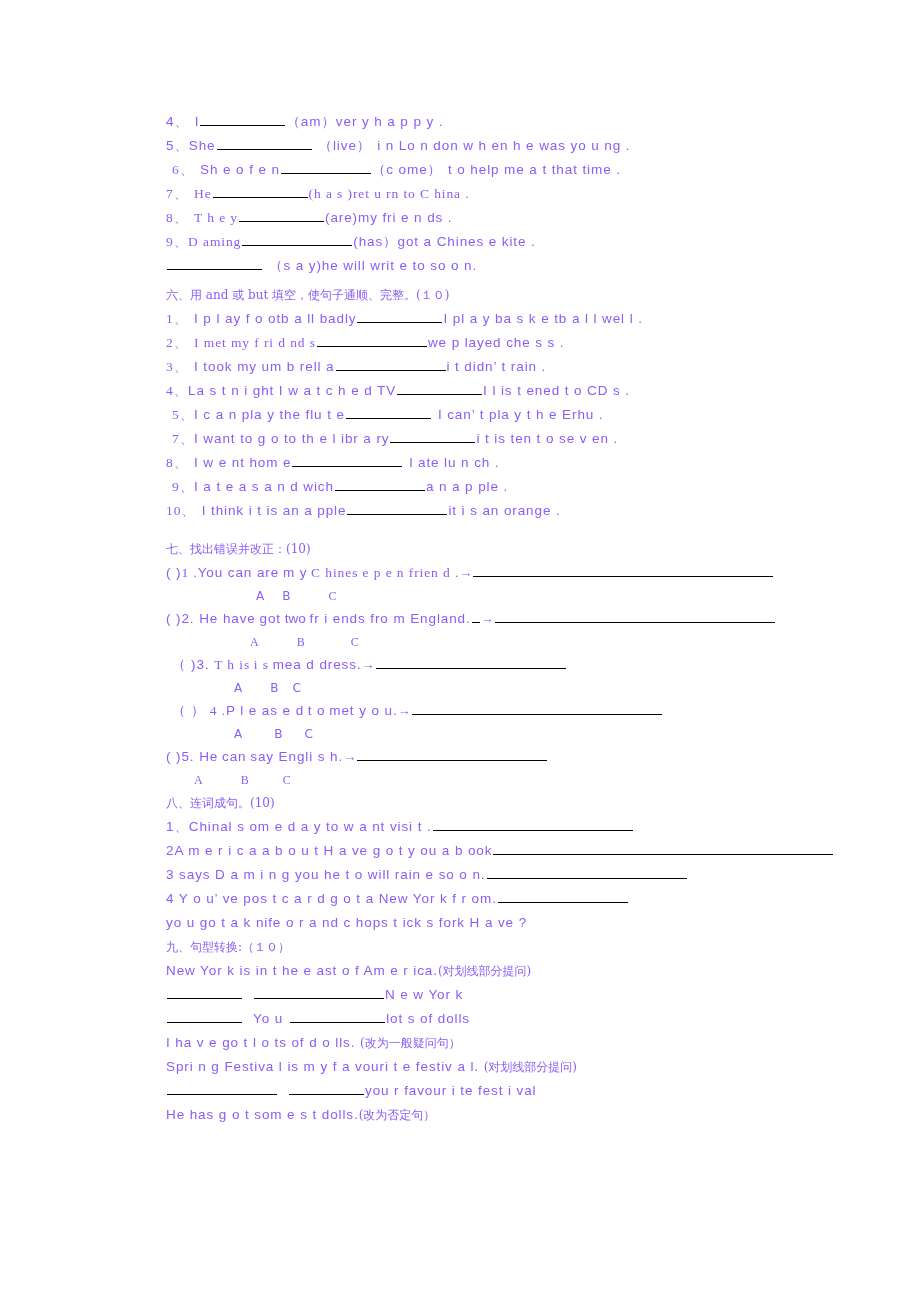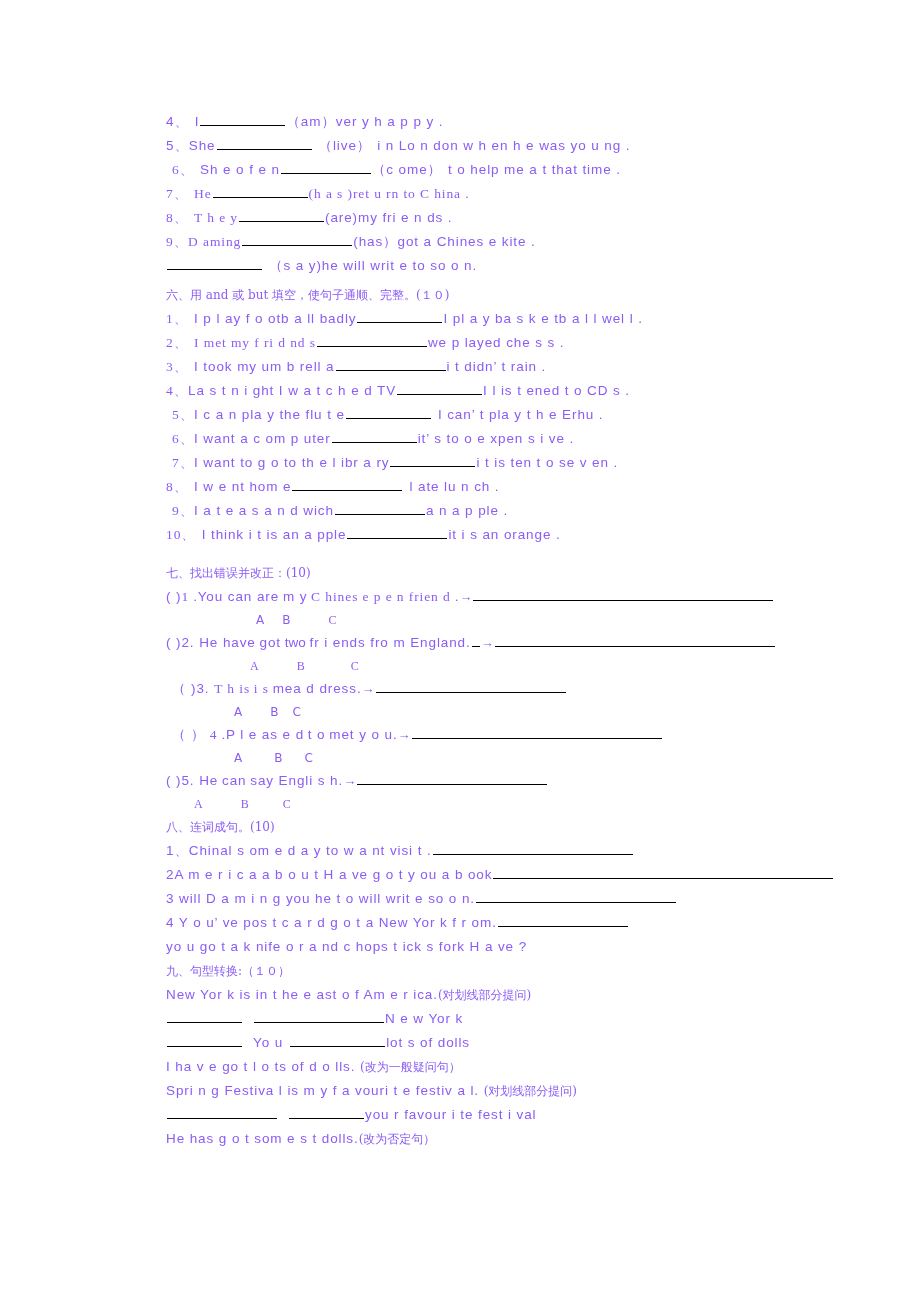--- a/index.html
+++ b/index.html
@@ -123,23 +123,20 @@
     <div class="ln">
       <span class="sp serif">3、</span><span class="gap-s"></span><span class="sp">I   took my um b rell a</span><span class="blank b110"></span><span class="sp">i t   didn’ t  rain .</span>
     </div>
     <div class="ln">
       <span class="sp serif">4、</span><span class="sp">La s t n i  ght   I   w a t c h e d   TV</span><span class="blank b85"></span><span class="sp">I  l is t ened t o  CD s   .</span>
     </div>
     <div class="ln">
       <span class="gap-s"></span><span class="sp serif">5、</span><span class="sp">I  c a n pla y   the flu t e</span><span class="blank b85"></span><span class="gap-s"></span><span class="sp">I can’ t pla y   t h e Erhu .</span>
     </div>
     <div class="ln">
-      <span class="gap-s"></span><span class="sp serif">6、</span><span class="sp">I want a  c om p uter</span><span class="blank b85"></span><span class="sp">it’ s   to o   e xpen s  i ve .</span>
-    </div>
-    <div class="ln">
       <span class="gap-s"></span><span class="sp serif">7、</span><span class="sp">I want  to  g o   to th e    l ibr a ry</span><span class="blank b85"></span><span class="sp">i t is ten t o   se v en .</span>
     </div>
     <div class="ln">
       <span class="sp serif">8、</span><span class="gap-s"></span><span class="sp">I  w e nt hom e</span><span class="blank b110"></span><span class="gap-s"></span><span class="sp">l ate lu n ch   .</span>
     </div>
     <div class="ln">
       <span class="gap-s"></span><span class="sp serif">9、</span><span class="sp">I   a t e  a   s a n d wich</span><span class="blank b90"></span><span class="sp">a n a p ple   .</span>
     </div>
     <div class="ln">
       <span class="sp serif">10、</span><span class="gap-s"></span><span class="sp">I think i t   is an  a pple</span><span class="blank b100"></span><span class="sp">it   i s an orange  .</span>
@@ -186,21 +183,21 @@
 
     <div class="ln cn">八、连词成句。(10)</div>
 
     <div class="ln">
       <span class="sp">1、</span><span class="sp">Chinal  s om e d a y  to   w a nt visi t  .</span><span class="blank b200"></span>
     </div>
     <div class="ln">
       <span class="sp">2</span><span class="sp">A m e r i c a   a b o u t   H a ve   g o t  y ou  a  b ook</span><span class="blank b340"></span>
     </div>
     <div class="ln">
-      <span class="sp">3</span><span class="sp"> will D a m i n g you he t o   will writ e   so o n.</span><span class="blank b200"></span>
+      <span class="sp">3</span><span class="sp"> says D a m i n g you he t o   will rain e   so o n.</span><span class="blank b200"></span>
     </div>
     <div class="ln">
       <span class="sp">4</span><span class="sp"> Y o u’ ve   pos t c a r d   g o t  a   New Yor k  f r om.</span><span class="blank b130"></span>
     </div>
     <div class="ln">
       <span class="sp">yo u    go t    a  k nife    o  r    a nd    c hops t ick s    fork  H a ve ?</span>
     </div>
 
     <div class="ln cn">九、句型转换:（１０）</div>
 

